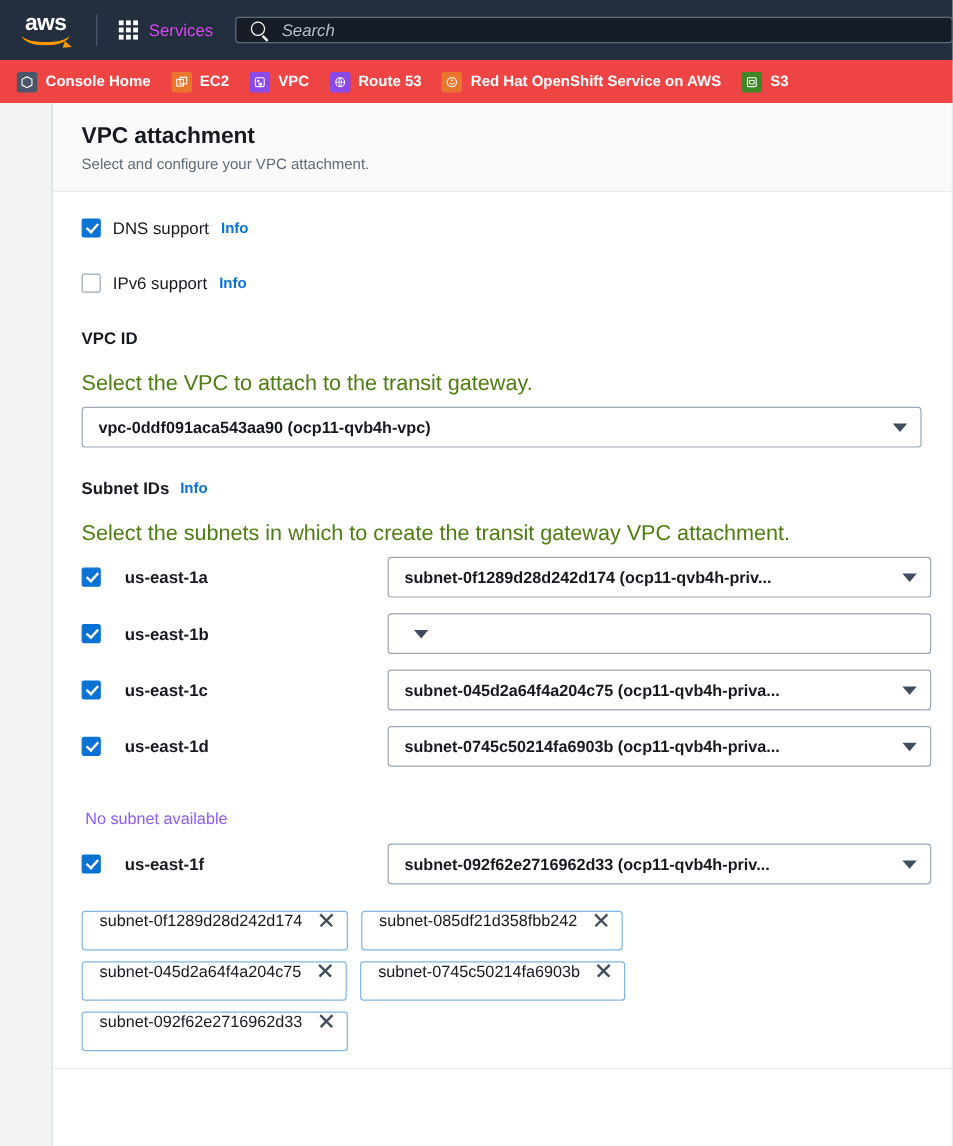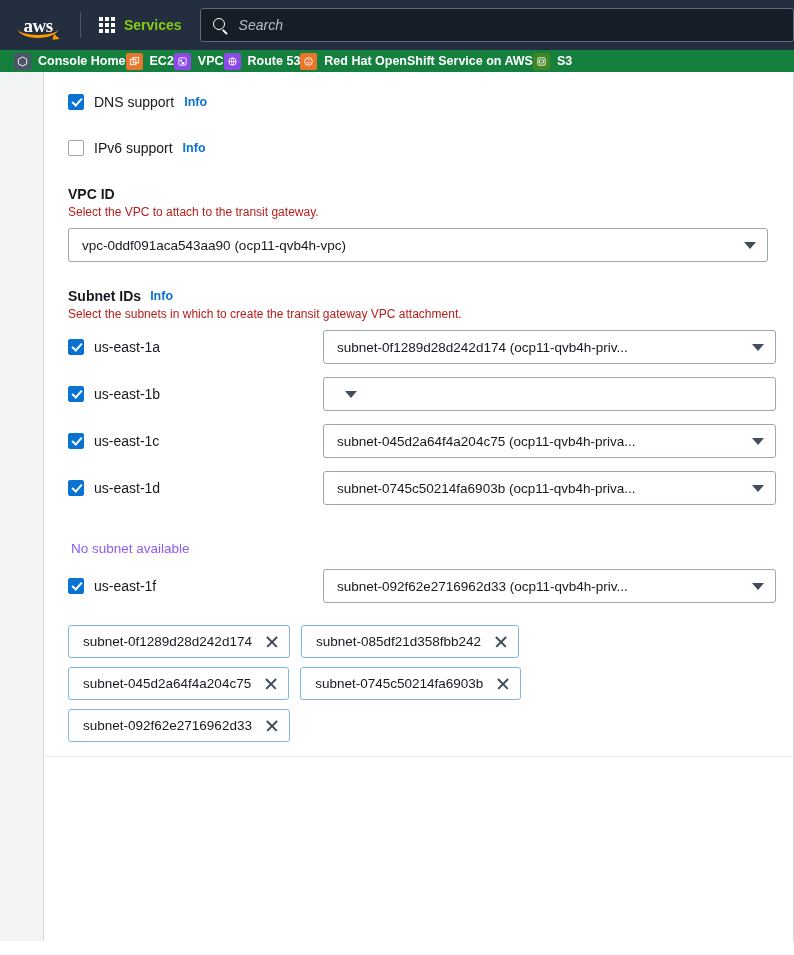--- a/index.html
+++ b/index.html
@@ -27,24 +27,23 @@
     align-items: center;
     padding: 0 0 0 14px;
     position: relative;
   }
   .aws-logo {
     width: 48px;
     height: 30px;
     position: relative;
     flex: 0 0 auto;
     display: flex;
-    align-items: center;
+    align-items: flex-start;
     justify-content: center;
     padding-top: 1px;
-    font-family: Liberation Serif, serif;
   }
   .aws-logo .word {
     color: #ffffff;
     font-size: 19px;
     font-weight: 700;
     letter-spacing: -0.5px;
     line-height: 18px;
   }
   .aws-logo .smile {
     position: absolute;
@@ -69,41 +68,41 @@
   .nav-divider {
     width: 1px;
     height: 26px;
     background: #4a5568;
     margin: 0 14px 0 18px;
   }
   .services-btn {
     display: flex;
     align-items: center;
     gap: 9px;
-    color: #84cc16;
+    color: #d946ef;
     font-size: 14px;
-    font-weight: 700;
+    font-weight: 400;
     cursor: pointer;
     padding: 6px 4px;
   }
   .grid-icon {
     display: grid;
     grid-template-columns: repeat(3, 4px);
     grid-template-rows: repeat(3, 4px);
     gap: 2px;
   }
   .grid-icon i {
     background: #ffffff;
     width: 4px; height: 4px;
     display: block;
   }
   .search-wrap {
     margin-left: 14px;
     flex: 1 1 auto;
-    height: 34px;
+    height: 22px;
     background: #161d26;
     border: 1px solid #5f6b7a;
     border-radius: 3px;
     display: flex;
     align-items: center;
     padding: 0 12px;
     position: relative;
   }
   .search-icon {
     width: 15px; height: 15px;
@@ -128,25 +127,26 @@
     transform: rotate(45deg);
   }
   .search-placeholder {
     color: #b6bec9;
     font-size: 14px;
     font-style: italic;
   }
 
   
   .aws-servicebar {
-    height: 22px;
-    background: #15803d;
+    height: 36px;
+    background: #ef4444;
     display: flex;
     align-items: center;
     padding: 0 14px;
+    gap: 17px;
     overflow: hidden;
   }
   .svc {
     display: flex;
     align-items: center;
     gap: 7px;
     cursor: pointer;
     white-space: nowrap;
   }
   .svc-label {
@@ -270,43 +270,44 @@
 
   .field-label {
     font-size: 14px;
     font-weight: 700;
     color: #16191f;
     display: flex;
     align-items: center;
     gap: 9px;
   }
   .field-desc {
-    font-size: 12px;
-    color: #b91c1c;
-    margin-top: 3px;
+    font-size: 18px;
+    color: #4d7c0f;
+    margin-top: 19px;
     margin-bottom: 9px;
   }
 
   .select {
     height: 34px;
     border: 1px solid #9ba7b6;
     border-radius: 3px;
     background: #ffffff;
     display: flex;
     align-items: center;
     justify-content: space-between;
     padding: 0 11px 0 13px;
     cursor: pointer;
   }
   .select .sel-text {
     font-size: 13.5px;
     color: #16191f;
     overflow: hidden;
     text-overflow: ellipsis;
     white-space: nowrap;
+    font-weight: bold;
   }
   .caret {
     width: 0; height: 0;
     border-left: 6px solid transparent;
     border-right: 6px solid transparent;
     border-top: 7px solid #414d5c;
     flex: 0 0 auto;
     margin-left: 8px;
   }
 
@@ -315,21 +316,22 @@
   .subnet-row {
     display: flex;
     align-items: center;
     margin-bottom: 13px;
   }
   .subnet-az {
     width: 255px;
     flex: 0 0 255px;
     display: flex;
     align-items: flex-end;
-    gap: 10px;
+    gap: 20px;
+    font-weight: bold;
   }
   .subnet-select {
     width: 453px;
     flex: 0 0 453px;
   }
   .no-subnet {
     font-size: 13.5px;
     color: #8b5cf6;
     padding-left: 3px;
     margin-top: 23px;
@@ -342,21 +344,20 @@
     gap: 9px 11px;
     margin-top: 22px;
     width: 586px;
   }
   .chip {
     border: 1px solid #80b6e0;
     border-radius: 3px;
     background: #ffffff;
     height: 33px;
     display: flex;
-    align-items: center;
     padding: 0 10px 0 14px;
     gap: 13px;
     font-size: 13.5px;
     color: #16191f;
     cursor: default;
   }
   .chip-x {
     width: 14px; height: 14px;
     position: relative;
     cursor: pointer;
@@ -478,20 +479,24 @@
       <span class="svc-label">S3</span>
     </div>
   </div>
 
   <div class="body-split">
 
     <div class="left-rail"></div>
 
     <div class="content-col">
 
+      <div class="card-header">
+        <div class="card-title">VPC attachment</div>
+        <div class="card-subtitle">Select and configure your VPC attachment.</div>
+      </div>
 
       <div class="card-body">
 
         <div class="checkrow">
           <span class="cbox checked"></span>
           <span class="check-label">DNS support</span>
           <a class="info-link">Info</a>
         </div>
 
         <div class="checkrow">

